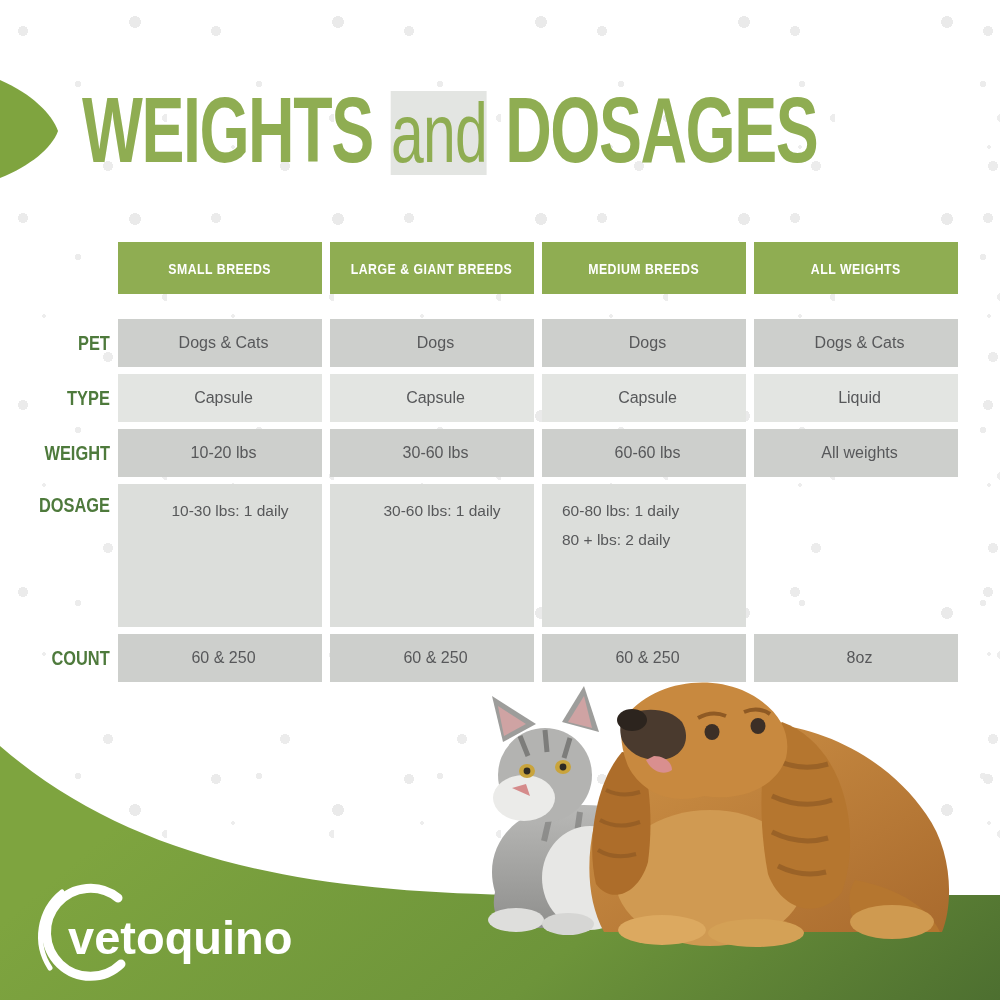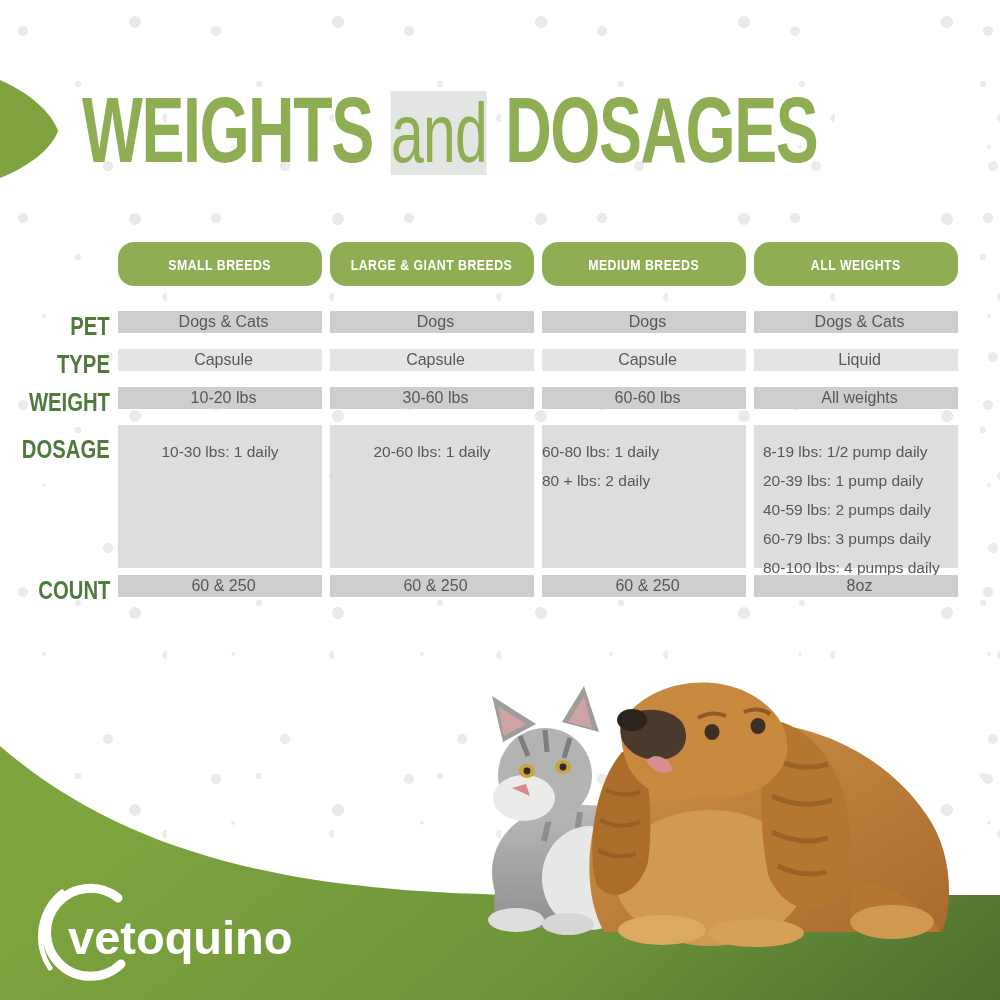--- a/index.html
+++ b/index.html
@@ -30,44 +30,44 @@
   .title .heavy { font-weight:700; letter-spacing:-2px; }
   .title .light { font-weight:400; font-size:84px; letter-spacing:-1px; }
 
   .table { position:absolute; left:30px; top:242px; width:928px; z-index:1; }
   .trow {
     display:grid; grid-template-columns:80px 204px 204px 204px 204px;
     column-gap:8px; margin-bottom:7px;
   }
   .trow.head { margin-bottom:25px; }
   .hcell {
-    height:44px; background:#8fad52; color:#ffffff;
-    display:flex; align-items:center; justify-content:center;border-radius:16px;
+    height:52px; background:#8fad52; color:#ffffff;
+    display:flex; align-items:center; justify-content:center;
   }
   .hcell span {
     font-size:15px; font-weight:700; letter-spacing:.6px; white-space:nowrap;
     transform:scaleX(.82); transform-origin:center;
   }
   .rlabel {
     display:flex; align-items:center; justify-content:flex-end;
-    color:#4e7a3c; font-size:26px; font-weight:700; white-space:nowrap;
+    color:#4e7a3c; font-size:21px; font-weight:700; white-space:nowrap;
   }
   .rlabel span { transform:scaleX(.78); transform-origin:right center; display:inline-block; }
   .rlabel.top { align-items:flex-start; padding-top:9px; }
   .cell {
-    height:22px; display:flex; align-items:center; justify-content:center;
+    height:48px; display:flex; align-items:center; justify-content:center;
     color:#57585a; font-size:16px;padding-left:7px;
   }
   .dark  { background:#cdcfcc; }
   .light { background:#e3e5e2; }
   .dcell {
     height:143px; background:#dcdedb; color:#57585a; font-size:15.5px;
     display:flex; flex-direction:column; align-items:center; padding-top:12px;
   }
-  .dcell .lines { text-align:left; line-height:29px; white-space:nowrap; }
+  .dcell .lines { text-align:left; line-height:29px; white-space:nowrap;margin-left:20px; }
   .dcell.flush { align-items:flex-start; padding-left:9px; }
   .dcell.pad28 { align-items:flex-start; }
 
   .band { position:absolute; left:0; top:0; width:1000px; height:1000px; z-index:1; pointer-events:none; }
   .pets { position:absolute; left:400px; top:630px; width:560px; height:330px; z-index:2; }
   .logo { position:absolute; left:22px; top:880px; width:270px; height:115px; z-index:3; }
   .logo text {
     font-family:"Liberation Sans", sans-serif; font-weight:700; font-size:47px;
     fill:#ffffff; letter-spacing:0px;
   }
@@ -140,36 +140,27 @@
       <div class="rlabel top">
           <span>DOSAGE</span>
         </div>
       <div class="dcell">
         <div class="lines">
             <div>10-30 lbs: 1 daily</div>
           </div>
       </div>
       <div class="dcell">
         <div class="lines">
-            <div>20-60 lbs: 1 daily</div>
+            <div>30-60 lbs: 1 daily</div>
           </div>
       </div>
       <div class="dcell pad28">
         <div class="lines">
           <div>60-80 lbs: 1 daily</div>
           <div>80 + lbs: 2 daily</div>
-        </div>
-      </div>
-      <div class="dcell flush">
-        <div class="lines">
-          <div>8-19 lbs: 1/2 pump daily</div>
-          <div>20-39 lbs: 1 pump daily</div>
-          <div>40-59 lbs: 2 pumps daily</div>
-          <div>60-79 lbs: 3 pumps daily</div>
-          <div>80-100 lbs: 4 pumps daily</div>
         </div>
       </div>
     </div>
 
     <div class="trow">
       <div class="rlabel">
           <span>COUNT</span>
         </div>
       <div class="cell dark">60 &amp; 250</div>
       <div class="cell dark">60 &amp; 250</div>

